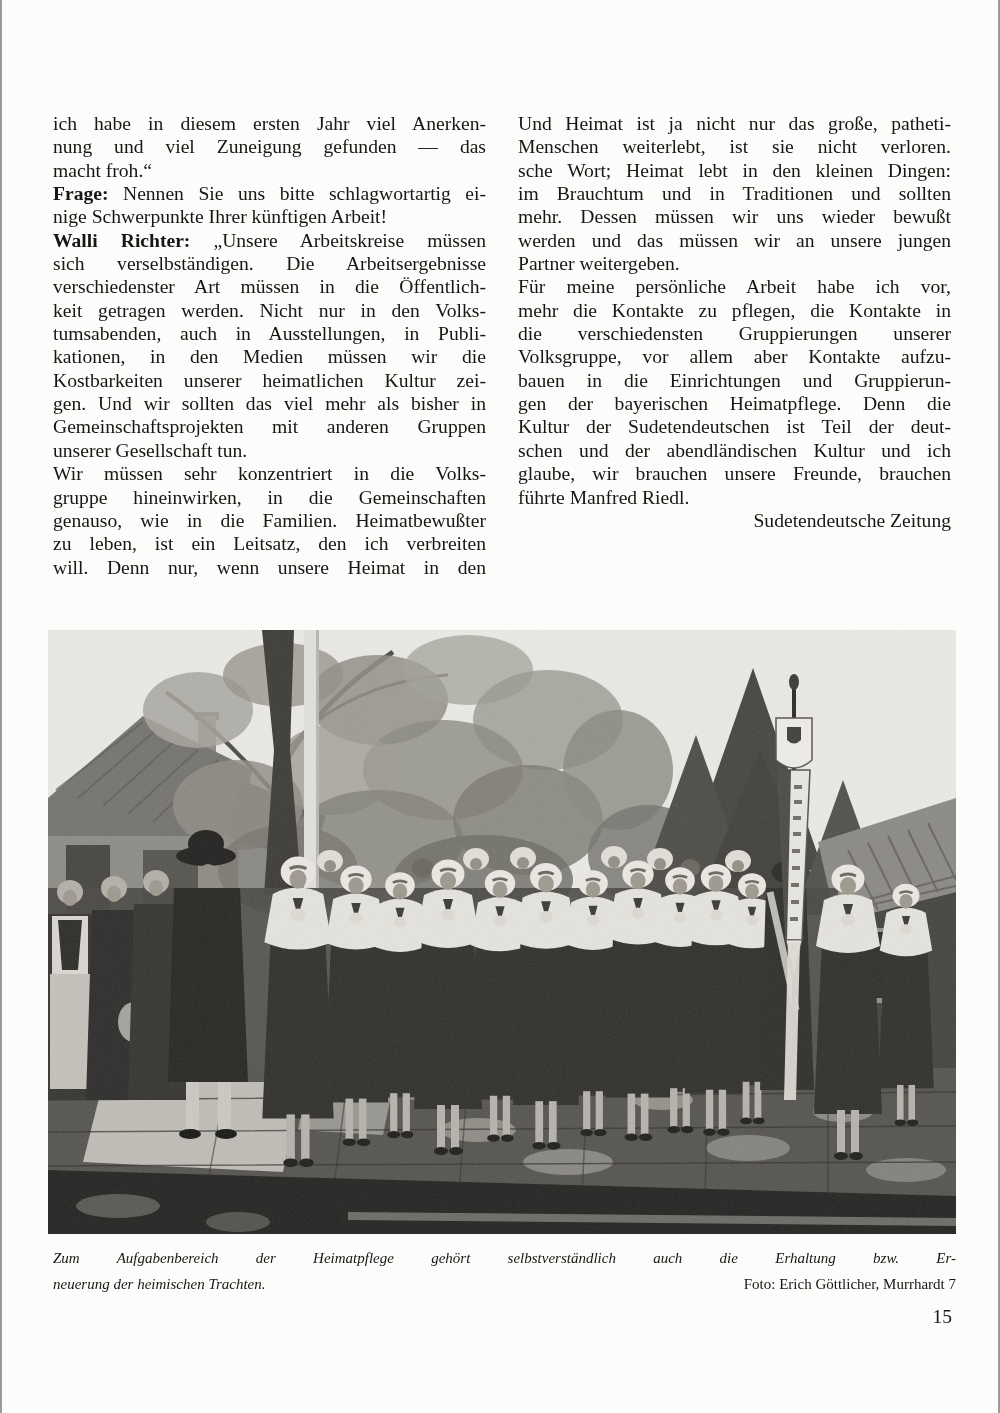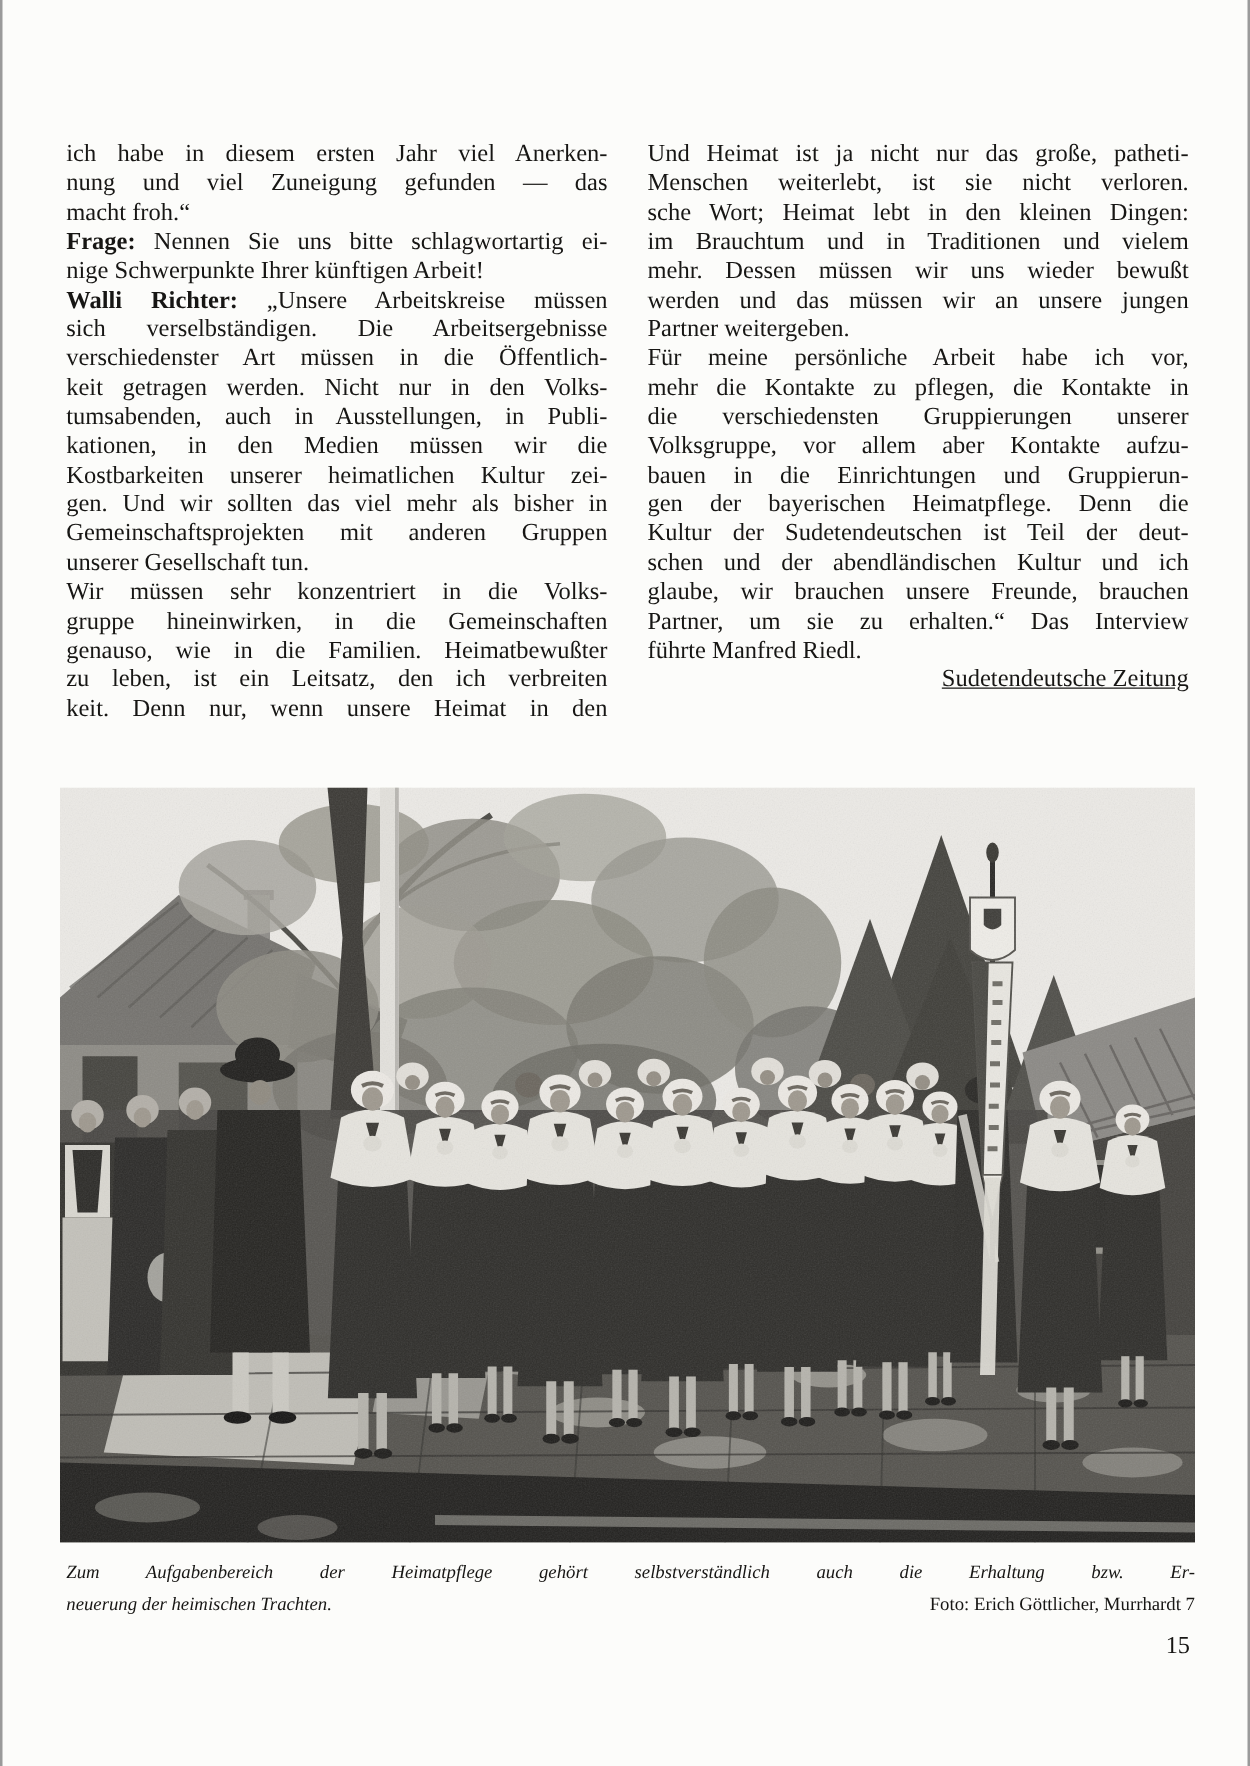--- a/index.html
+++ b/index.html
@@ -13,21 +13,21 @@
     position:absolute; top:112px; width:433px;
     font-size:19.6px; line-height:23.35px;
   }
   .col-left  { left:51px; }
   .col-right { left:516px; }
   .line {
     height:23.35px; white-space:nowrap;
     text-align:justify; text-align-last:justify;
   }
   .line.end   { text-align-last:left; }
-  .line.right { text-align-last:right;text-decoration:underline; }
+  .line.right { text-align-last:right; }
   .line b { font-weight:bold;margin-top:46px; }
   .photo-fig {
     position:absolute; left:46px; top:630px; width:908px; height:604px; margin:0;
   }
   .photo-fig svg { display:block; width:100%; height:100%; }
   .caption {
     position:absolute; left:51px; top:1246px; width:903px;
     font-size:15px; line-height:25.5px; font-style:italic;
   }
   .cap-line1 { white-space:nowrap; text-align:justify; text-align-last:justify; }
@@ -56,40 +56,39 @@
       <div class="line">tumsabenden, auch in Ausstellungen, in Publi-</div>
       <div class="line">kationen, in den Medien müssen wir die</div>
       <div class="line">Kostbarkeiten unserer heimatlichen Kultur zei-</div>
       <div class="line">gen. Und wir sollten das viel mehr als bisher in</div>
       <div class="line">Gemeinschaftsprojekten mit anderen Gruppen</div>
       <div class="line end">unserer Gesellschaft tun.</div>
       <div class="line">Wir müssen sehr konzentriert in die Volks-</div>
       <div class="line">gruppe hineinwirken, in die Gemeinschaften</div>
       <div class="line">genauso, wie in die Familien. Heimatbewußter</div>
       <div class="line">zu leben, ist ein Leitsatz, den ich verbreiten</div>
-      <div class="line">keit. Denn nur, wenn unsere Heimat in den</div>
+      <div class="line">will. Denn nur, wenn unsere Heimat in den</div>
     </section>
   <section class="col col-right">
       <div class="line">Und Heimat ist ja nicht nur das große, patheti-</div>
       <div class="line">Menschen weiterlebt, ist sie nicht verloren.</div>
       <div class="line">sche Wort; Heimat lebt in den kleinen Dingen:</div>
-      <div class="line">im Brauchtum und in Traditionen und vielem</div>
+      <div class="line">im Brauchtum und in Traditionen und sollten</div>
       <div class="line">mehr. Dessen müssen wir uns wieder bewußt</div>
       <div class="line">werden und das müssen wir an unsere jungen</div>
       <div class="line end">Partner weitergeben.</div>
       <div class="line">Für meine persönliche Arbeit habe ich vor,</div>
       <div class="line">mehr die Kontakte zu pflegen, die Kontakte in</div>
       <div class="line">die verschiedensten Gruppierungen unserer</div>
       <div class="line">Volksgruppe, vor allem aber Kontakte aufzu-</div>
       <div class="line">bauen in die Einrichtungen und Gruppierun-</div>
       <div class="line">gen der bayerischen Heimatpflege. Denn die</div>
       <div class="line">Kultur der Sudetendeutschen ist Teil der deut-</div>
       <div class="line">schen und der abendländischen Kultur und ich</div>
       <div class="line">glaube, wir brauchen unsere Freunde, brauchen</div>
-      <div class="line">Partner, um sie zu erhalten.“ Das Interview</div>
       <div class="line end">führte Manfred Riedl.</div>
       <div class="line right">Sudetendeutsche Zeitung</div>
     </section>
 
   <figure class="photo-fig" role="img" aria-label="Schwarzweißfoto: Frauen in heimischer Tracht mit weißen Hauben und Spitzentüchern stehen in einer Reihe vor Bäumen, Häusern und einem Fahnenbanner">
     <svg viewBox="0 0 908 604" xmlns="http://www.w3.org/2000/svg">
       <defs>
         <filter id="grain" x="0" y="0" width="100%" height="100%">
           <feTurbulence type="fractalNoise" baseFrequency="0.9" numOctaves="2" stitchTiles="stitch"></feTurbulence>
           <feColorMatrix type="saturate" values="0"></feColorMatrix>

